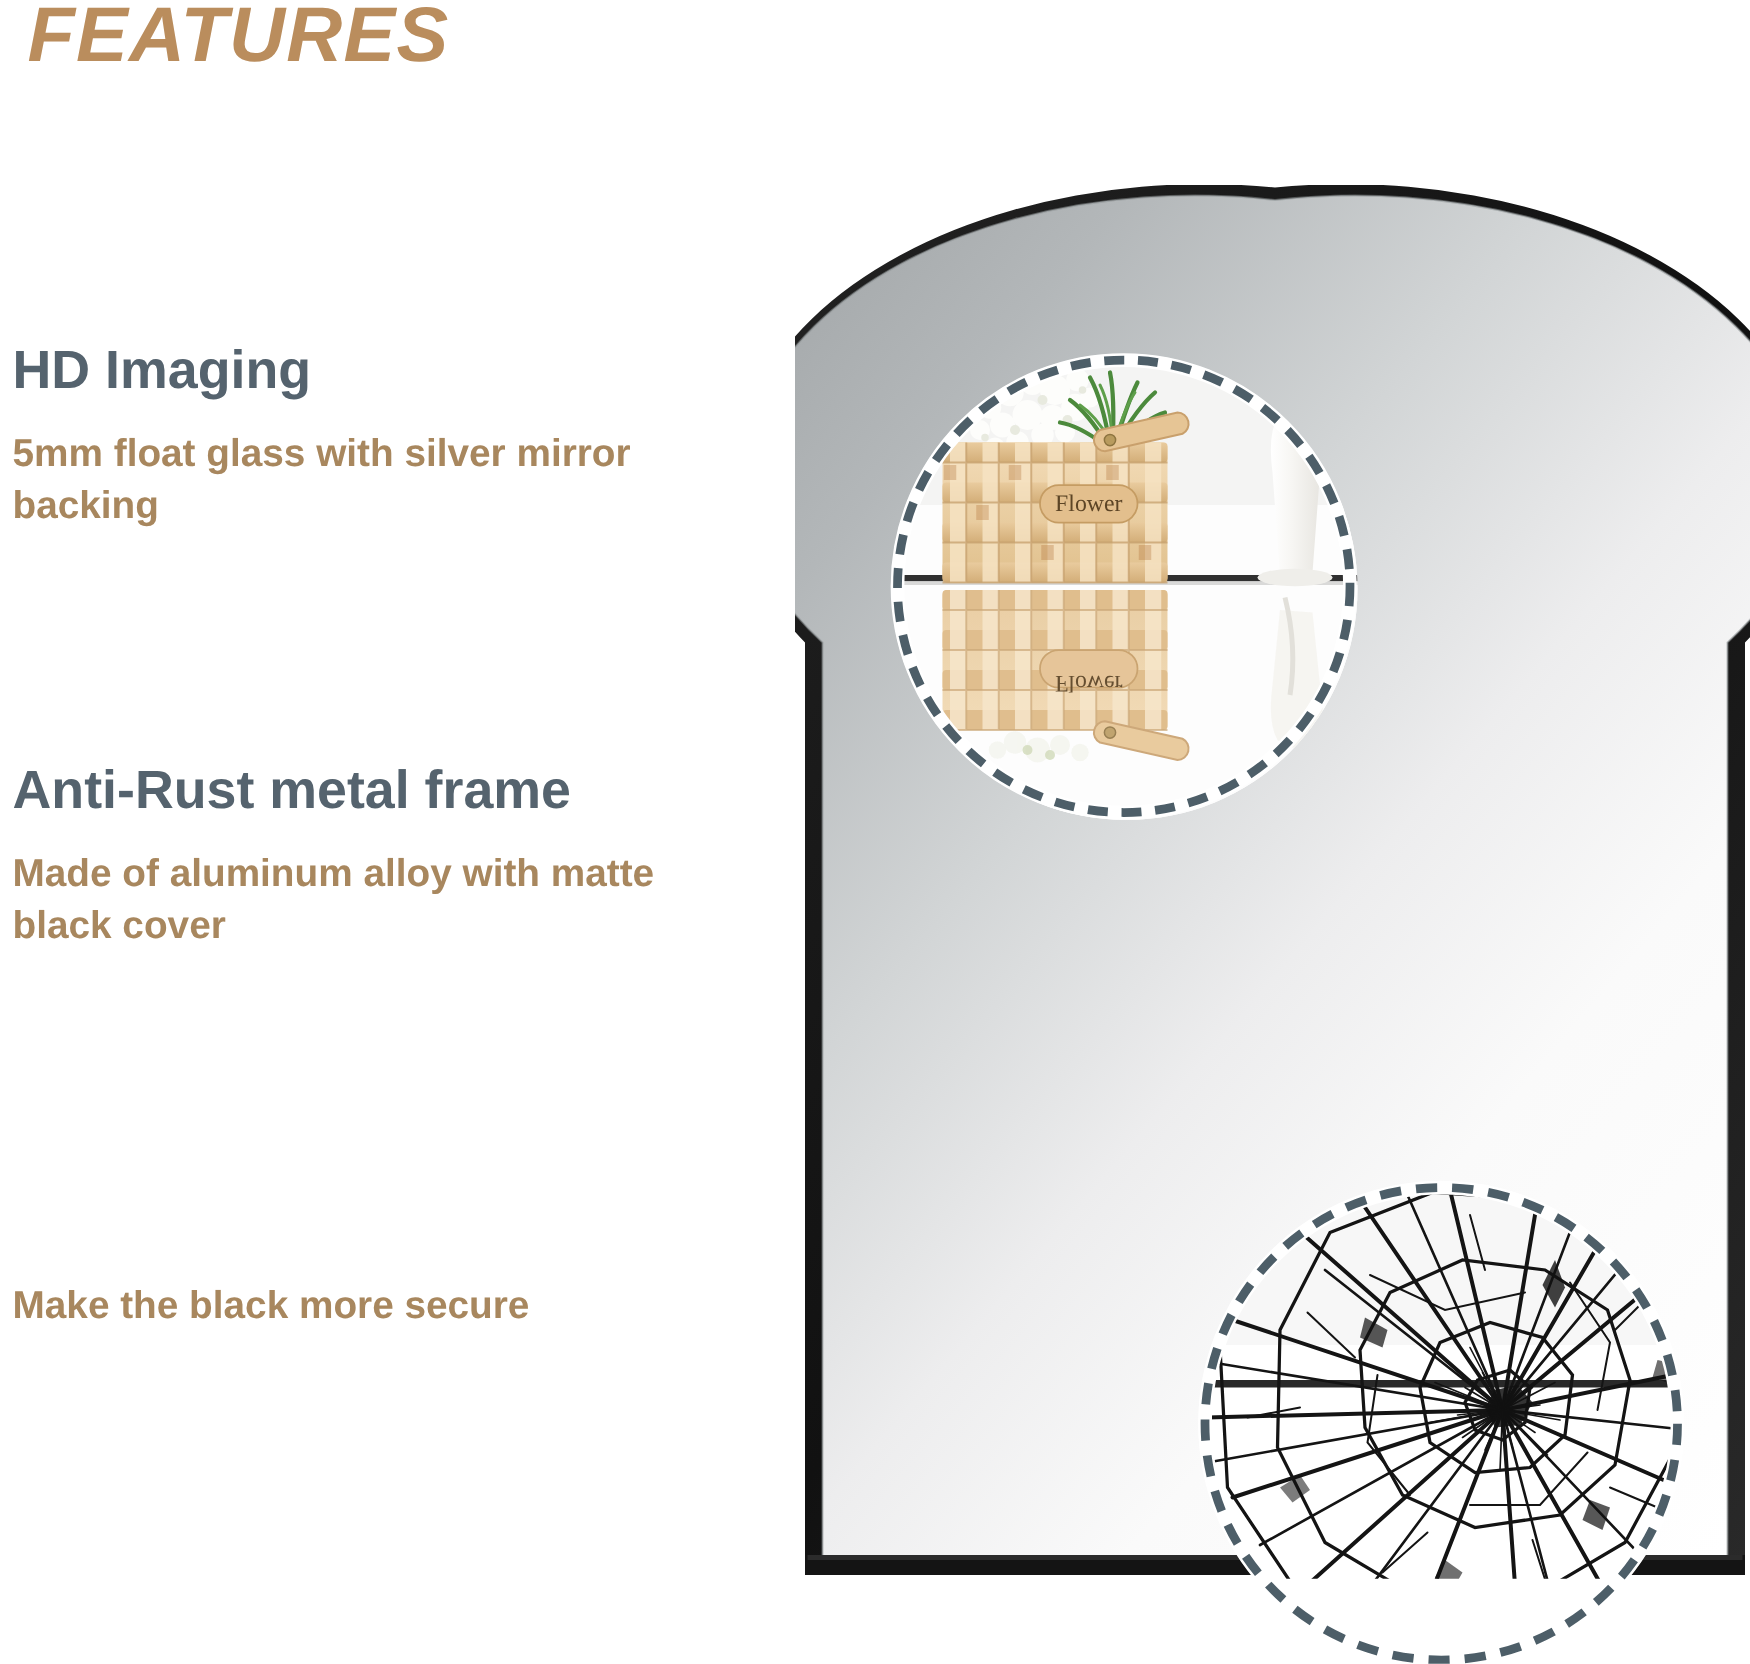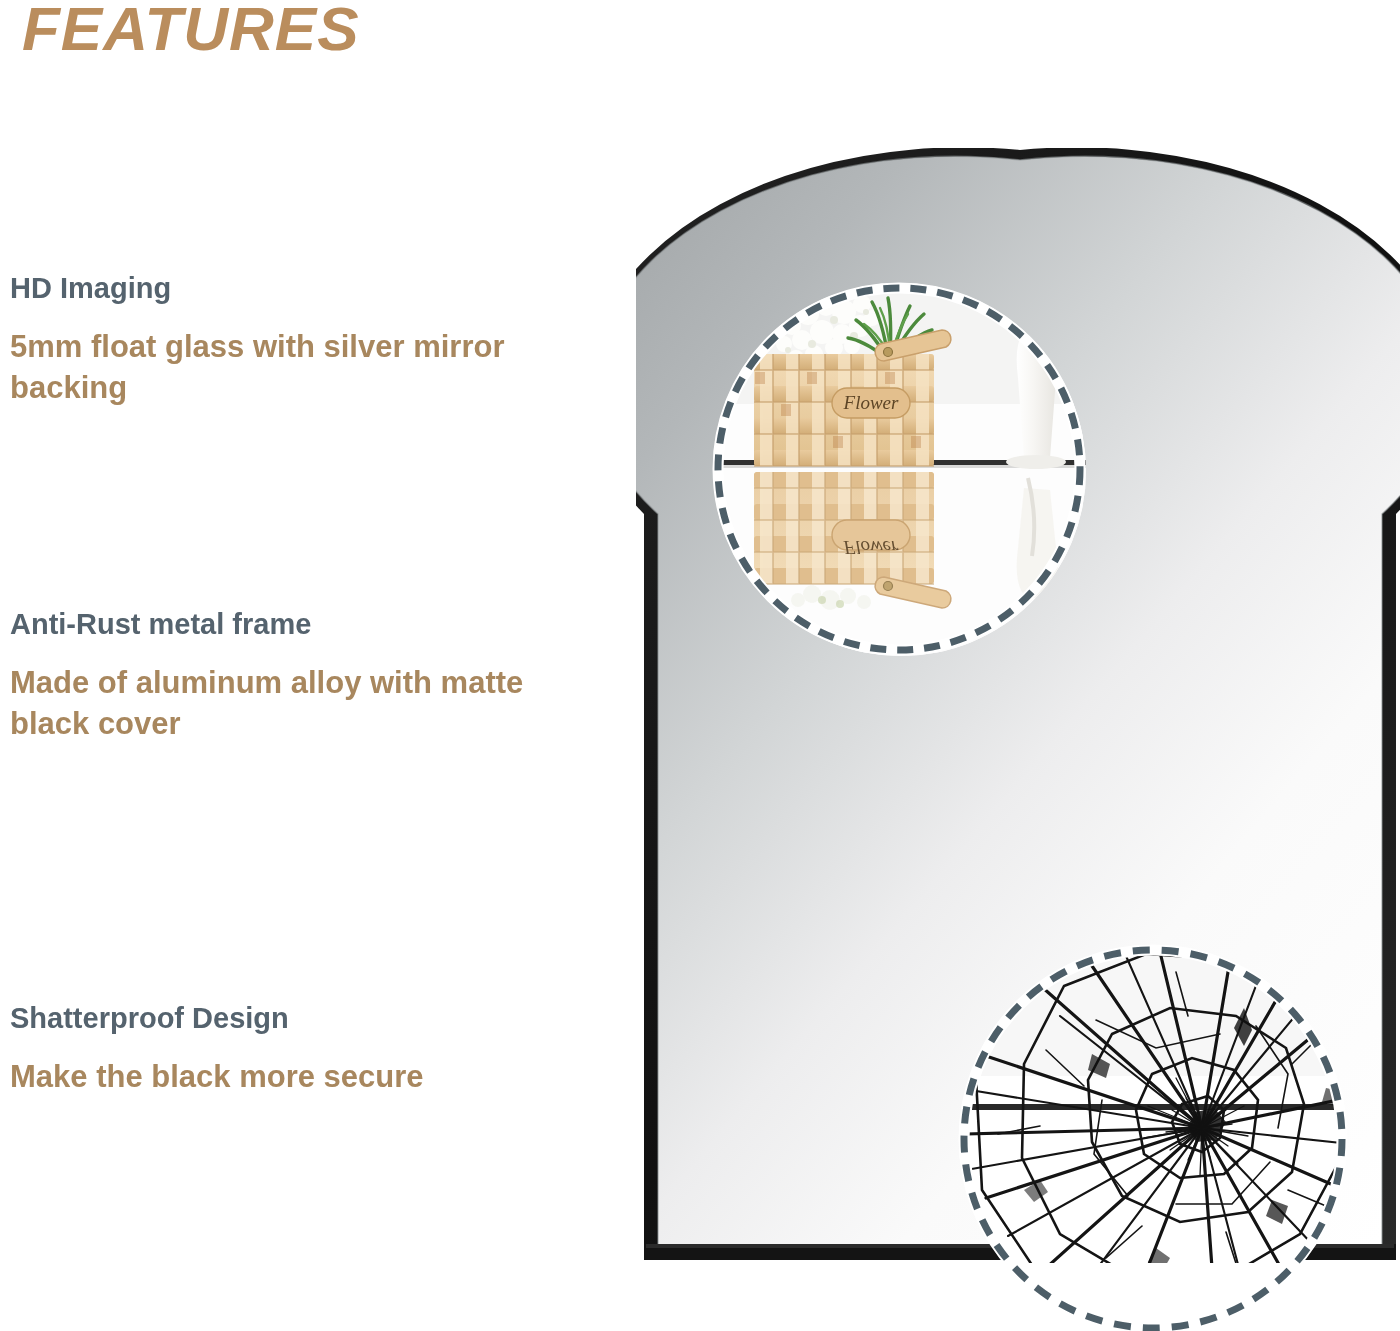--- a/index.html
+++ b/index.html
@@ -37,21 +37,21 @@
     top: 0;
     width: 640px;
     height: 1331px;
   }
   .feature-block {
     position: absolute;
     left: 10px;
     width: 612px;
   }
   .feature-heading {
-    font-size: 29px;
+    font-size: 43px;
     font-weight: bold;
     color: #55636e;
     line-height: 1.15;
     margin: 0 0 0 0;
     white-space: nowrap;
   }
   .feature-body {
     font-size: 31px;
     font-weight: bold;
     color: #a8875e;
@@ -63,21 +63,20 @@
   #feature-block-1 { top: 608px; }
   #feature-block-2 { top: 1002px; }
 
   
   #mirror-photo {
     position: absolute;
     left: 636px;
     top: 148px;
     width: 764px;
     height: 1115px;
-    font-style: italic;
   }
   #mirror-photo svg { display: block; }
 
   
   .callout {
     position: absolute;
     border-radius: 50%;
     box-sizing: border-box;
   }
   #callout-hd-imaging {
@@ -110,21 +109,20 @@
     <div class="feature-heading">HD Imaging</div>
     <div class="feature-body">5mm float glass with silver mirror backing</div>
   </div>
 
   <div class="feature-block" id="feature-block-1">
     <div class="feature-heading">Anti-Rust metal frame</div>
     <div class="feature-body">Made of aluminum alloy with matte black cover</div>
   </div>
 
   <div class="feature-block" id="feature-block-2">
-    <div class="feature-heading">Shatterproof Design</div>
     <div class="feature-body">Make the black more secure</div>
   </div>
 
 </div>
 
 <div id="mirror-photo">
 <svg width="764" height="1115" viewBox="0 0 764 1115" xmlns="http://www.w3.org/2000/svg">
   <defs>
 
     <linearGradient id="glassGrad" x1="0" y1="0" x2="0.92" y2="1">

